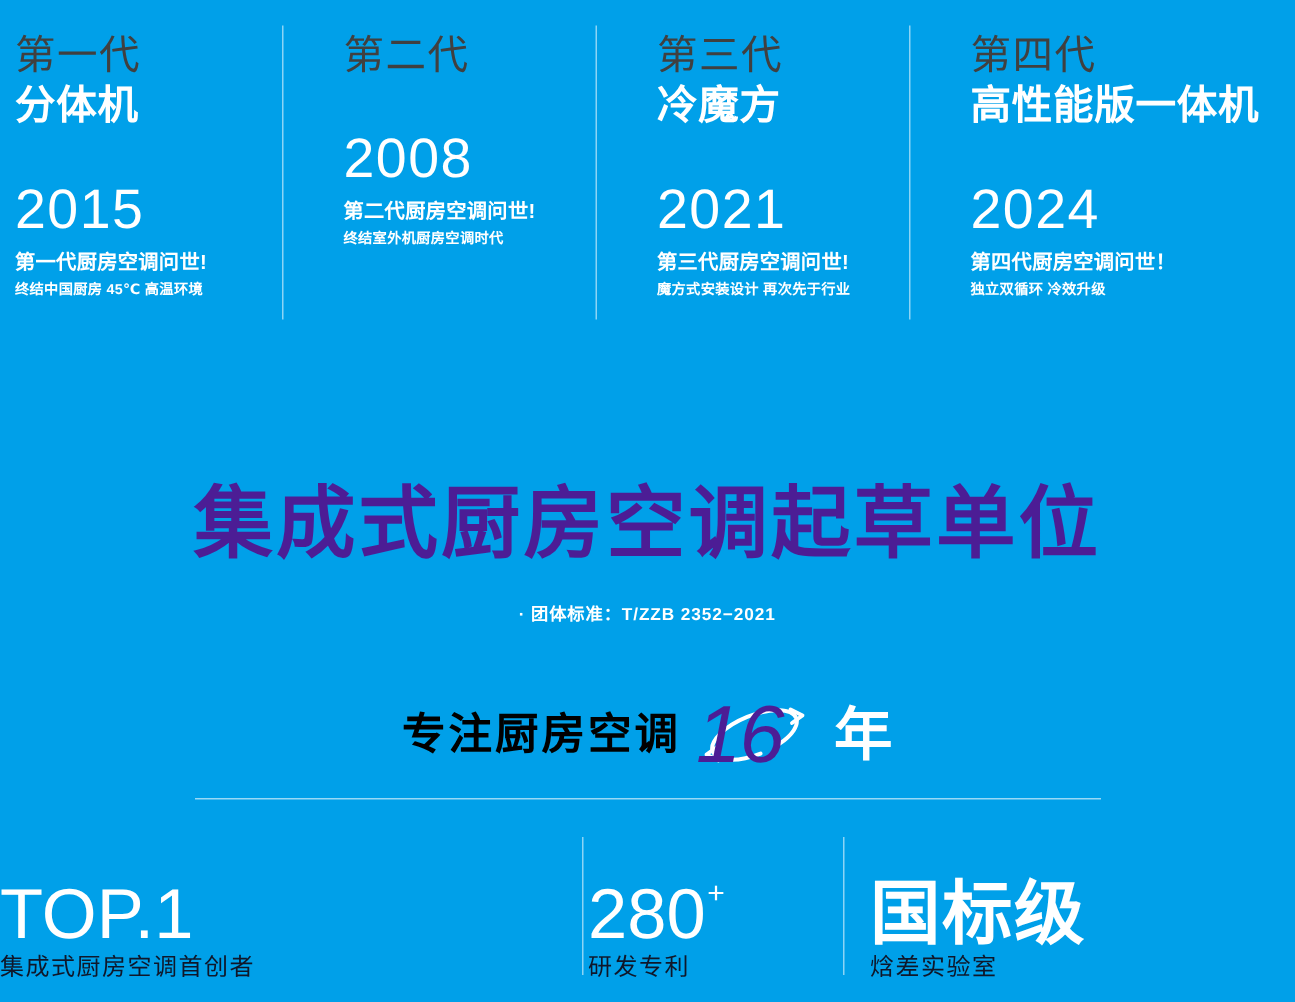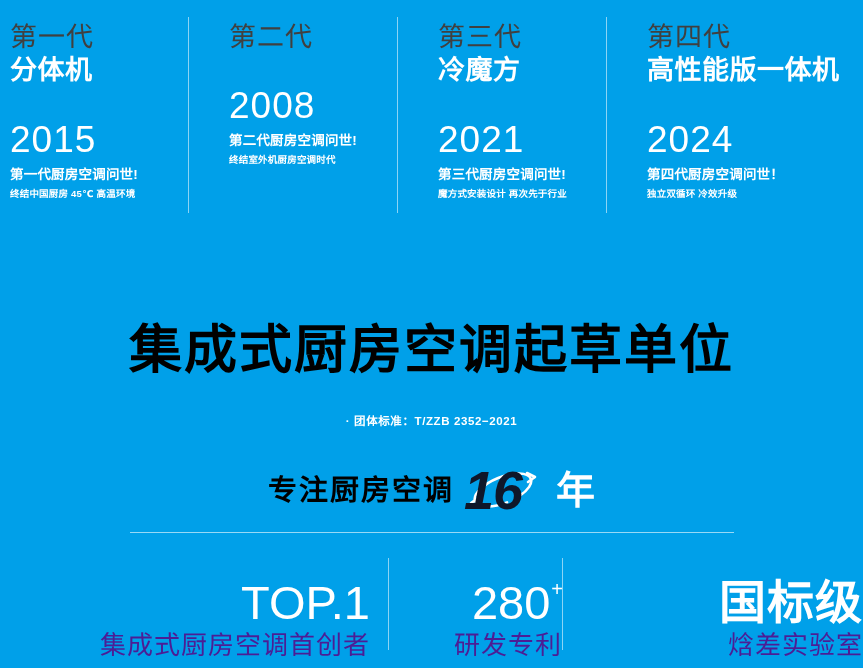--- a/index.html
+++ b/index.html
@@ -96,24 +96,24 @@
     top: 320px;
     left: 0;
     width: 863px;
     text-align: center;
   }
   .hero-title {
     font-size: 53px;
     font-weight: 700;
     letter-spacing: 2px;
     line-height: 1.12;
-    color: #000000;
+    color: #4c1d95;
   }
   .hero-standard {
-    margin-top: 33px;
+    margin-top: 21px;
     font-size: 11.5px;
     font-weight: 700;
     letter-spacing: 0.6px;
     color: #ffffff;
   }
 
   
   .years-row {
     position: absolute;
     top: 459px;
@@ -142,25 +142,25 @@
   .years-badge .orbit-svg {
     position: absolute;
     left: 0;
     top: 0;
   }
   .years-badge .num {
     position: absolute;
     left: 9px;
     top: 2px;
     font-size: 54px;
-    font-weight: 700;
+    font-weight: 400;
     font-style: italic;
     letter-spacing: -1px;
     line-height: 58px;
-    color: #0f172a;
+    color: #4c1d95;
     z-index: 2;
   }
   .years-unit {
     font-size: 39px;
     font-weight: 700;
     color: #ffffff;
     line-height: 1;
     margin-left: 4px;
   }
 
@@ -179,21 +179,21 @@
     position: absolute;
     top: 552px;
     left: 0;
     width: 863px;
     height: 108px;
     display: flex;
     align-items: center;
   }
   .stat {
     box-sizing: border-box;
-    text-align: right;
+    text-align: left;
     position: relative;
     margin-top: 28px;
   }
   .stat.s1 { width: 392px; padding-right: 22px; }
   .stat.s2 { width: 170px; }
   .stat.s3 { width: 301px; padding-left: 18px; }
 
   .stat-big {
     font-size: 47px;
     font-weight: 300;
@@ -209,25 +209,25 @@
   .stat-big .sup {
     font-size: 20px;
     font-weight: 300;
     vertical-align: super;
     position: relative;
     top: -6px;
     left: 1px;
   }
   .stat-small {
     margin-top: 3px;
-    font-size: 26px;
+    font-size: 16px;
     font-weight: 400;
     letter-spacing: 1px;
     line-height: 1.2;
-    color: #4c1d95;
+    color: #0f172a;
     white-space: nowrap;
   }
   .stat-vdiv {
     position: absolute;
     top: 6px;
     width: 1px;
     height: 92px;
     background: rgba(255,255,255,0.55);
   }
   .stat-vdiv.v1 { left: 388px; }

